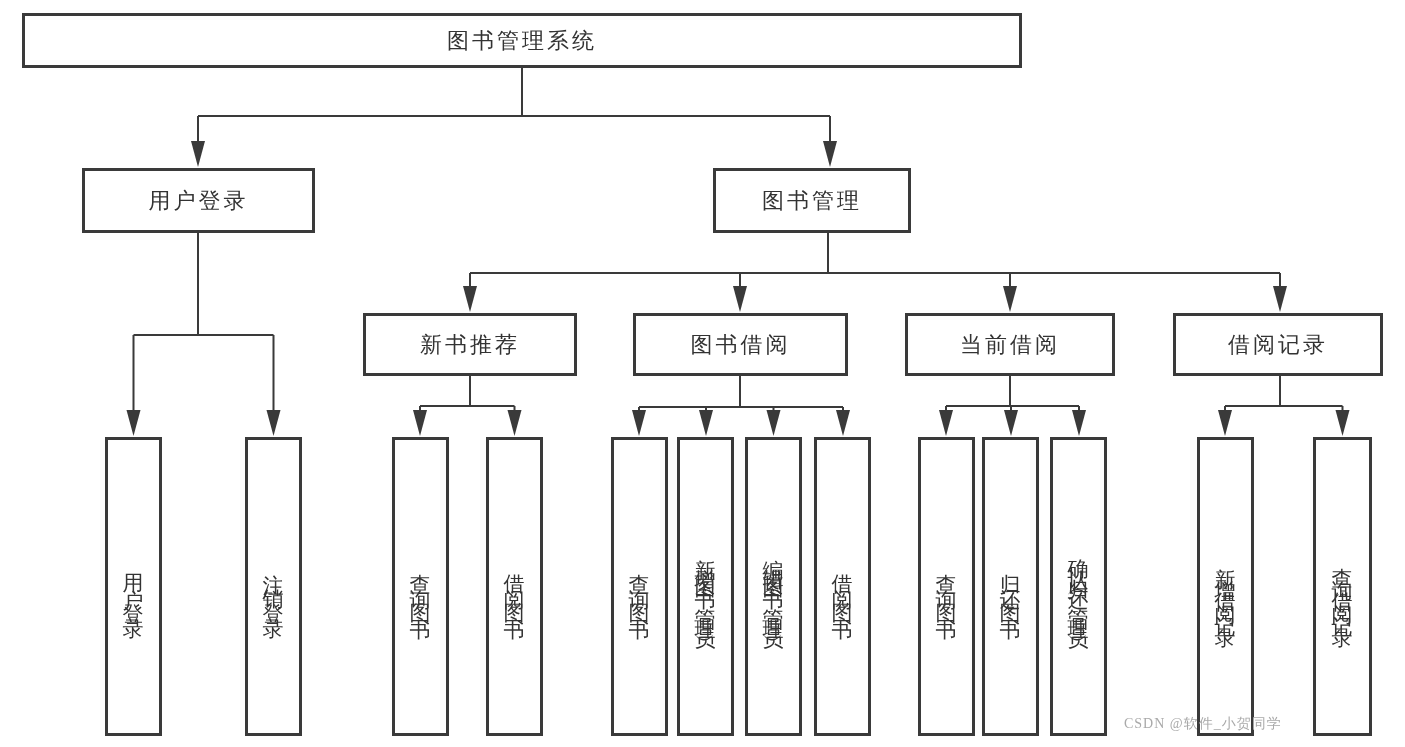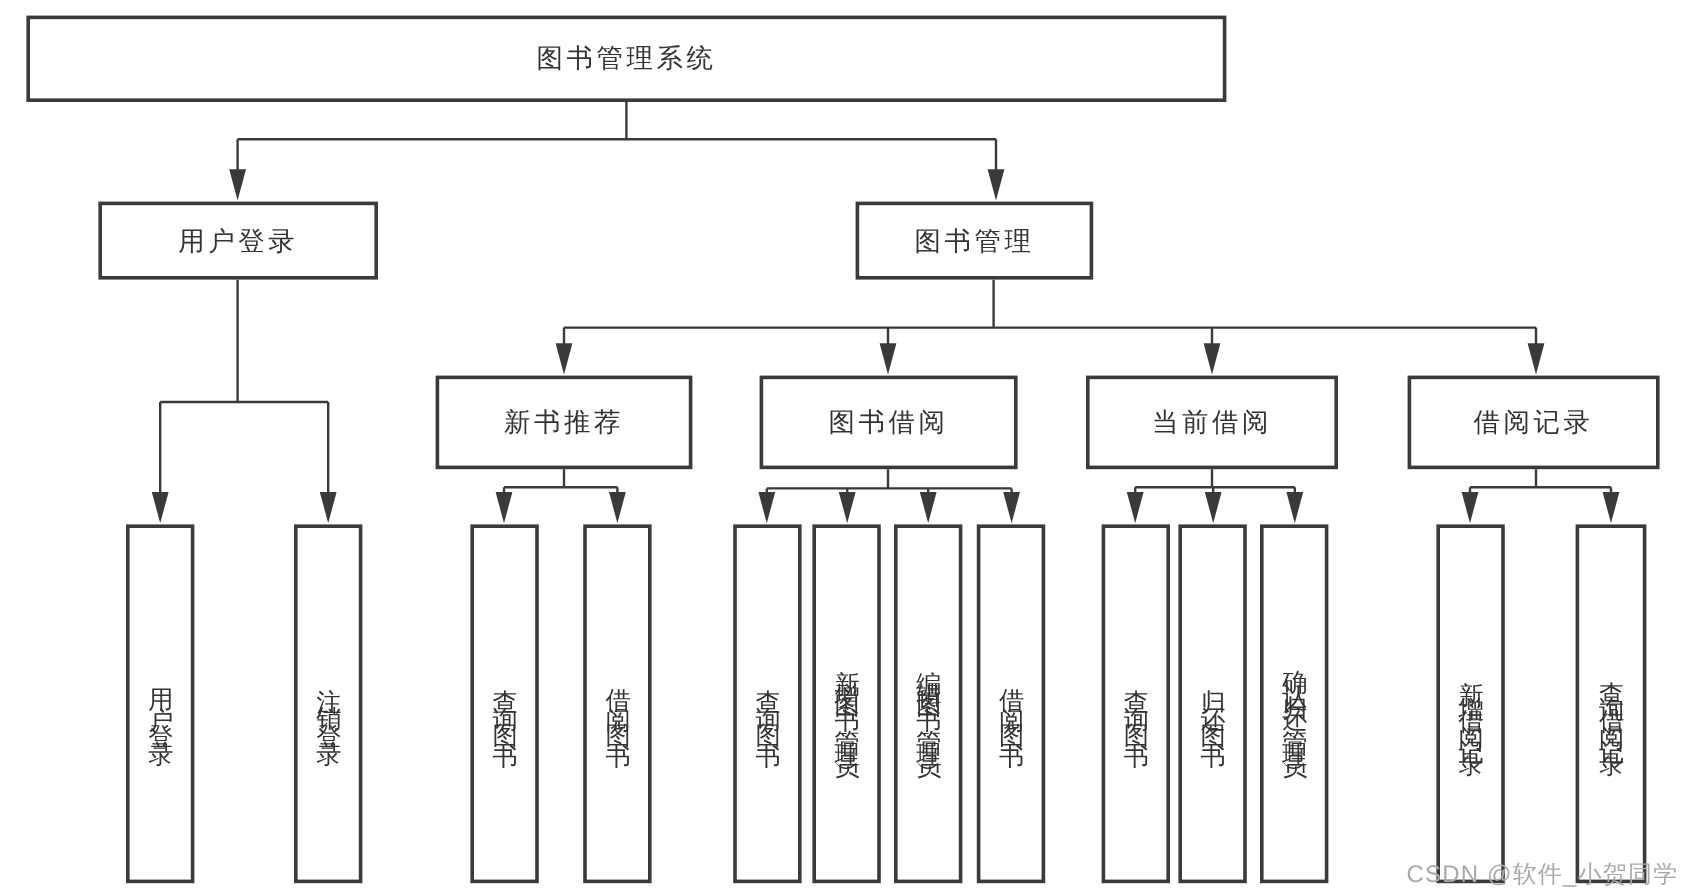--- a/index.html
+++ b/index.html
@@ -15,39 +15,39 @@
   }
   .wires{position:absolute;left:0;top:0;width:1405px;height:747px;pointer-events:none;}
   .wires path{stroke:var(--line);stroke-width:2;fill:none;}
   .wires polygon{fill:var(--line);stroke:none;}
   .node{
     position:absolute;box-sizing:border-box;background:var(--background);
     border:3px solid var(--line);color:var(--text);
     display:flex;align-items:center;justify-content:center;
   }
   .hnode{font-size:22px;letter-spacing:3px;white-space:nowrap;}
-  .root{left:22px;top:13px;width:1000px;height:72px;}
+  .root{left:22px;top:13px;width:1000px;height:55px;}
   .lvl2a{left:82px;top:168px;width:233px;height:65px;}
   .lvl2b{left:713px;top:168px;width:198px;height:65px;}
-  .lvl3{top:313px;height:78px;}
+  .lvl3{top:313px;height:63px;}
   .l3a{left:363px;width:214px;}
   .l3b{left:633px;width:215px;}
   .l3c{left:905px;width:210px;}
   .l3d{left:1173px;width:210px;font-family:Liberation Serif, serif;}
   .leaf{top:437px;height:299px;width:57px;}
   .vtext{
     writing-mode:vertical-rl;text-orientation:mixed;
     font-size:21px;color:var(--text);letter-spacing:15px;line-height:1;
     white-space:nowrap;
   }
   .ls12{letter-spacing:12px;}
   .ls10{letter-spacing:10px;}
   .watermark{
-    position:absolute;left:1172px;top:715px;
-    font-size:20px;color:var(--watermark);letter-spacing:1px;white-space:nowrap;
+    position:absolute;left:1124px;top:715px;
+    font-size:14px;color:var(--watermark);letter-spacing:1px;white-space:nowrap;font-family:Liberation Serif, serif;
   }
 </style>
 </head>
 <body>
 
 <div class="canvas">
 
   <svg class="wires" viewBox="0 0 1405 747" xmlns="http://www.w3.org/2000/svg">
     <path d="M522 68 V116
              M198 116 H830

